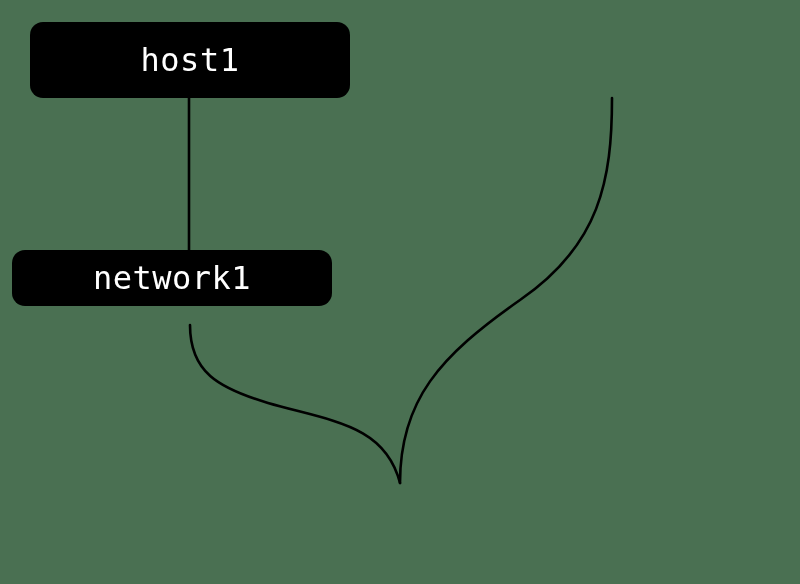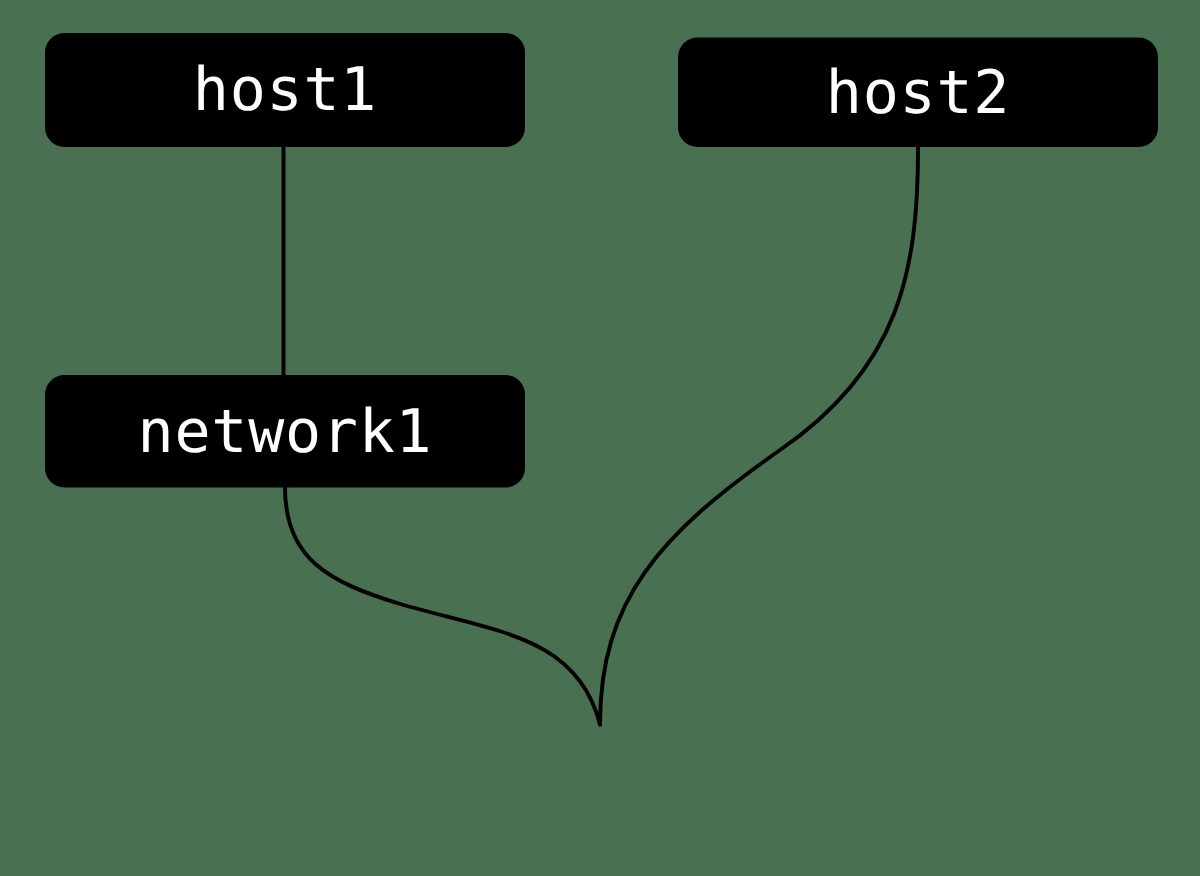--- a/index.html
+++ b/index.html
@@ -38,50 +38,47 @@
     display: flex;
     align-items: center;
     justify-content: center;
     background: #000000;
     border-radius: 13px;
     z-index: 2;
   }
   .node-label {
     color: #ffffff;
     font-family: "DejaVu Sans Mono", "Liberation Mono", monospace;
-    font-size: 40px;
+    font-size: 32px;
     font-weight: 400;
     letter-spacing: 0.5px;
     line-height: 1;
     white-space: nowrap;
     user-select: none;
   }
   
   #node-host1    { left: 30px;  top: 22px;  width: 320px; height: 76px; }
   #node-host2    { left: 452px; top: 25px;  width: 320px; height: 73px; }
-  #node-network1 { left: 30px;  top: 250px; width: 320px; height: 75px; }
+  #node-network1 { left: 12px;  top: 250px; width: 320px; height: 56px; }
   #node-router1  { left: 240px; top: 483px; width: 325px; height: 77px; }
 </style>
 </head>
 <body>
 
 <div id="diagram-canvas">
 
   <svg id="edge-layer" viewBox="0 0 800 584" xmlns="http://www.w3.org/2000/svg">
     <path class="edge-path" d="M 189,98 L 189,250"></path>
     <path class="edge-path" d="M 190,325 C 190,372 218,388 268,403 C 330,421 385,424 400,483"></path>
     <path class="edge-path" d="M 612,98 C 612,180 600,245 520,300 C 440,356 400,400 400,483"></path>
   </svg>
 
   <div class="node" id="node-host1">
     <span class="node-label">host1</span>
   </div>
 
-  <div class="node" id="node-host2">
-    <span class="node-label">host2</span>
-  </div>
 
   <div class="node" id="node-network1">
     <span class="node-label">network1</span>
   </div>
 
 
 </div>
 
 </body></html>

